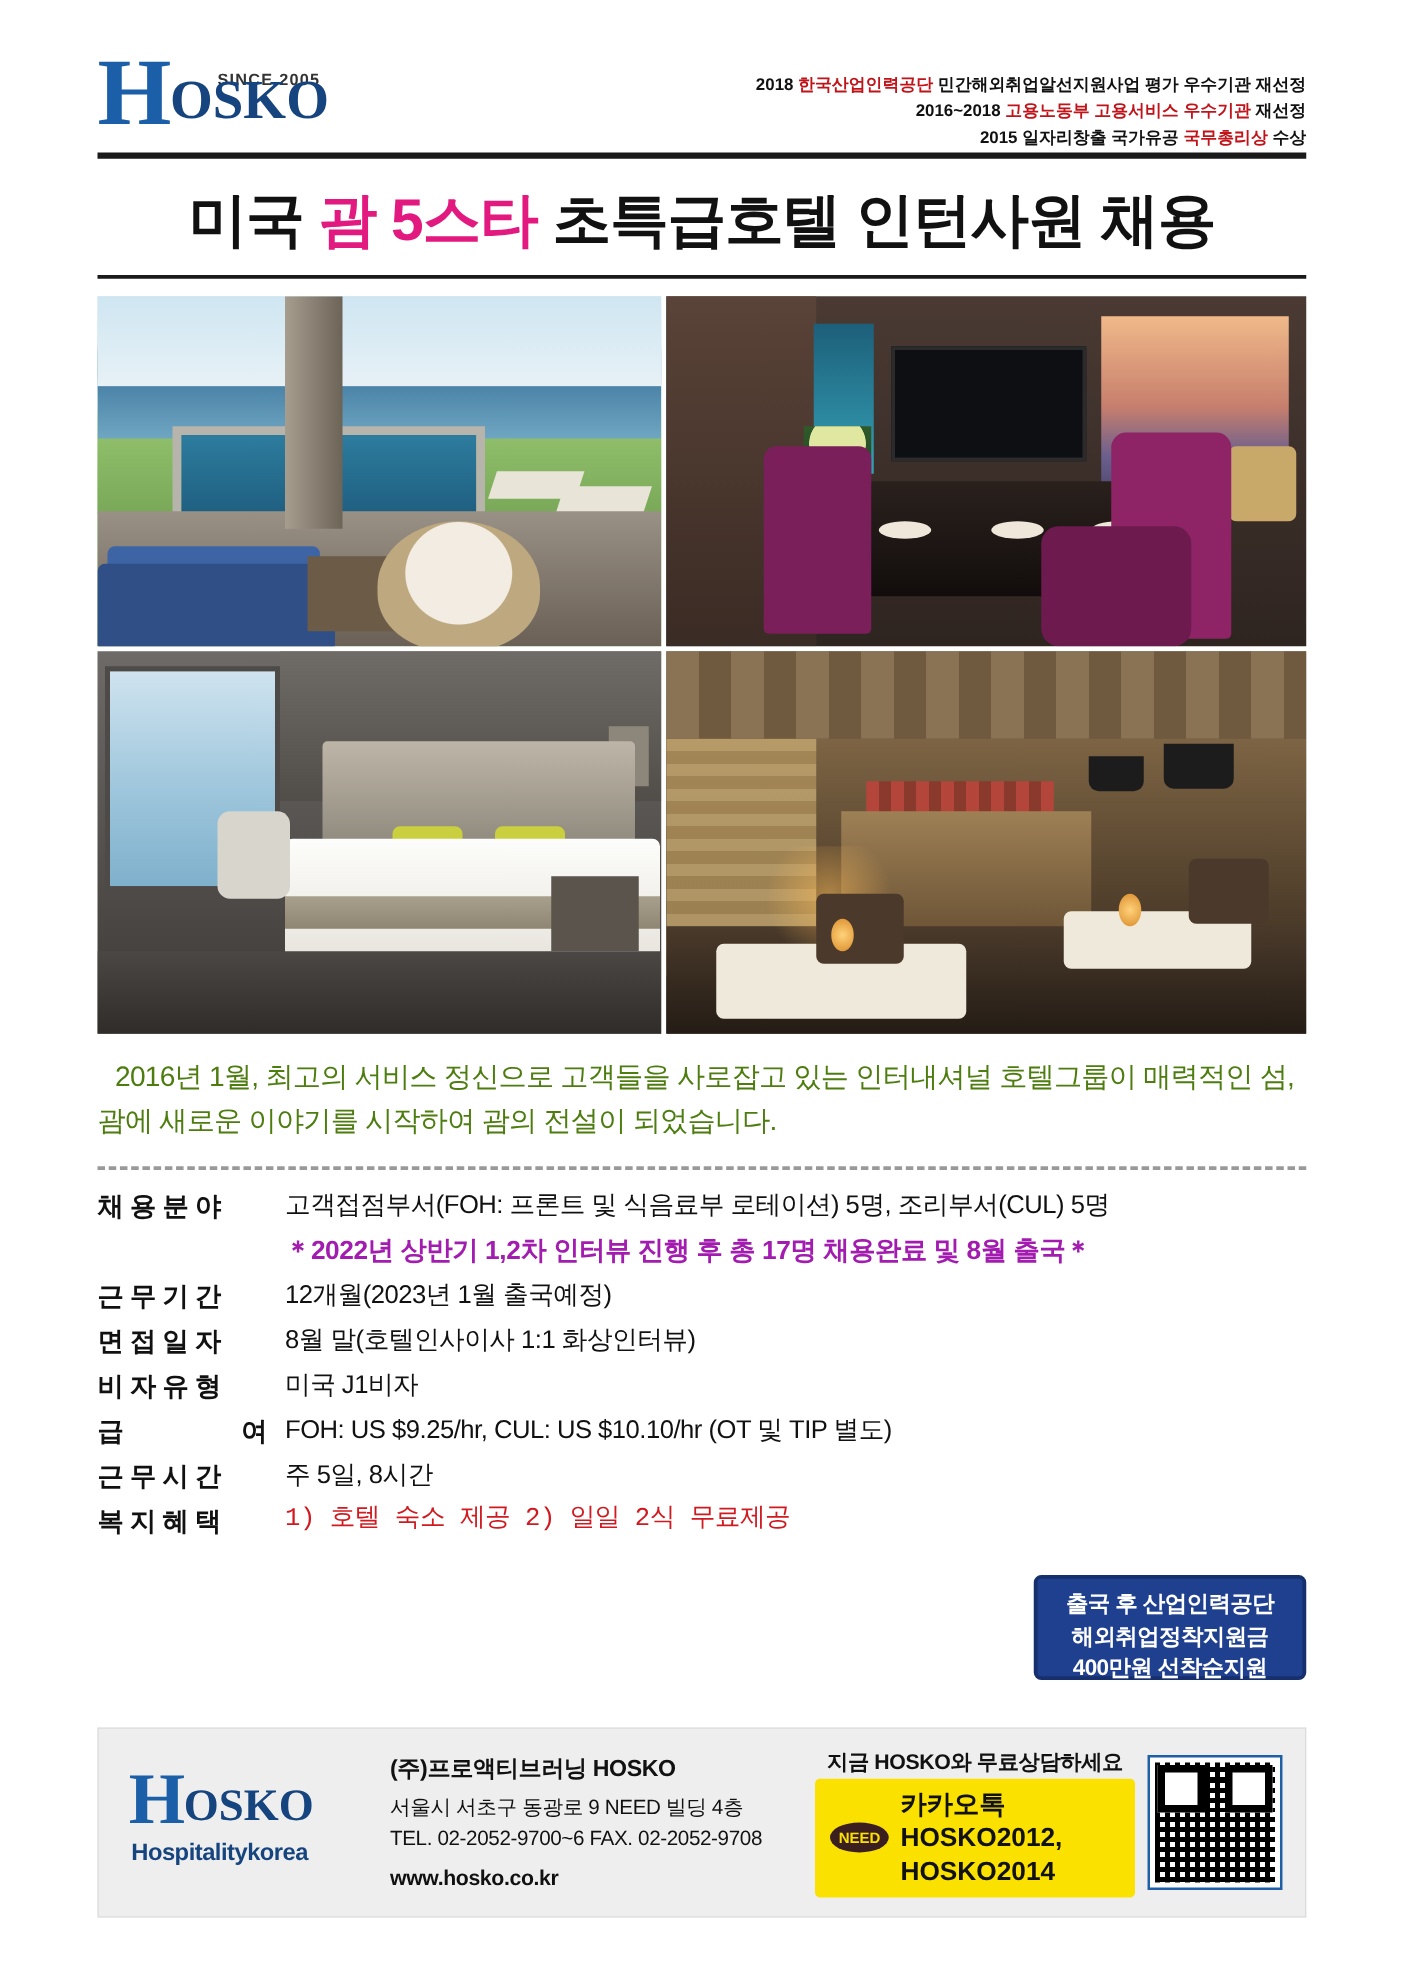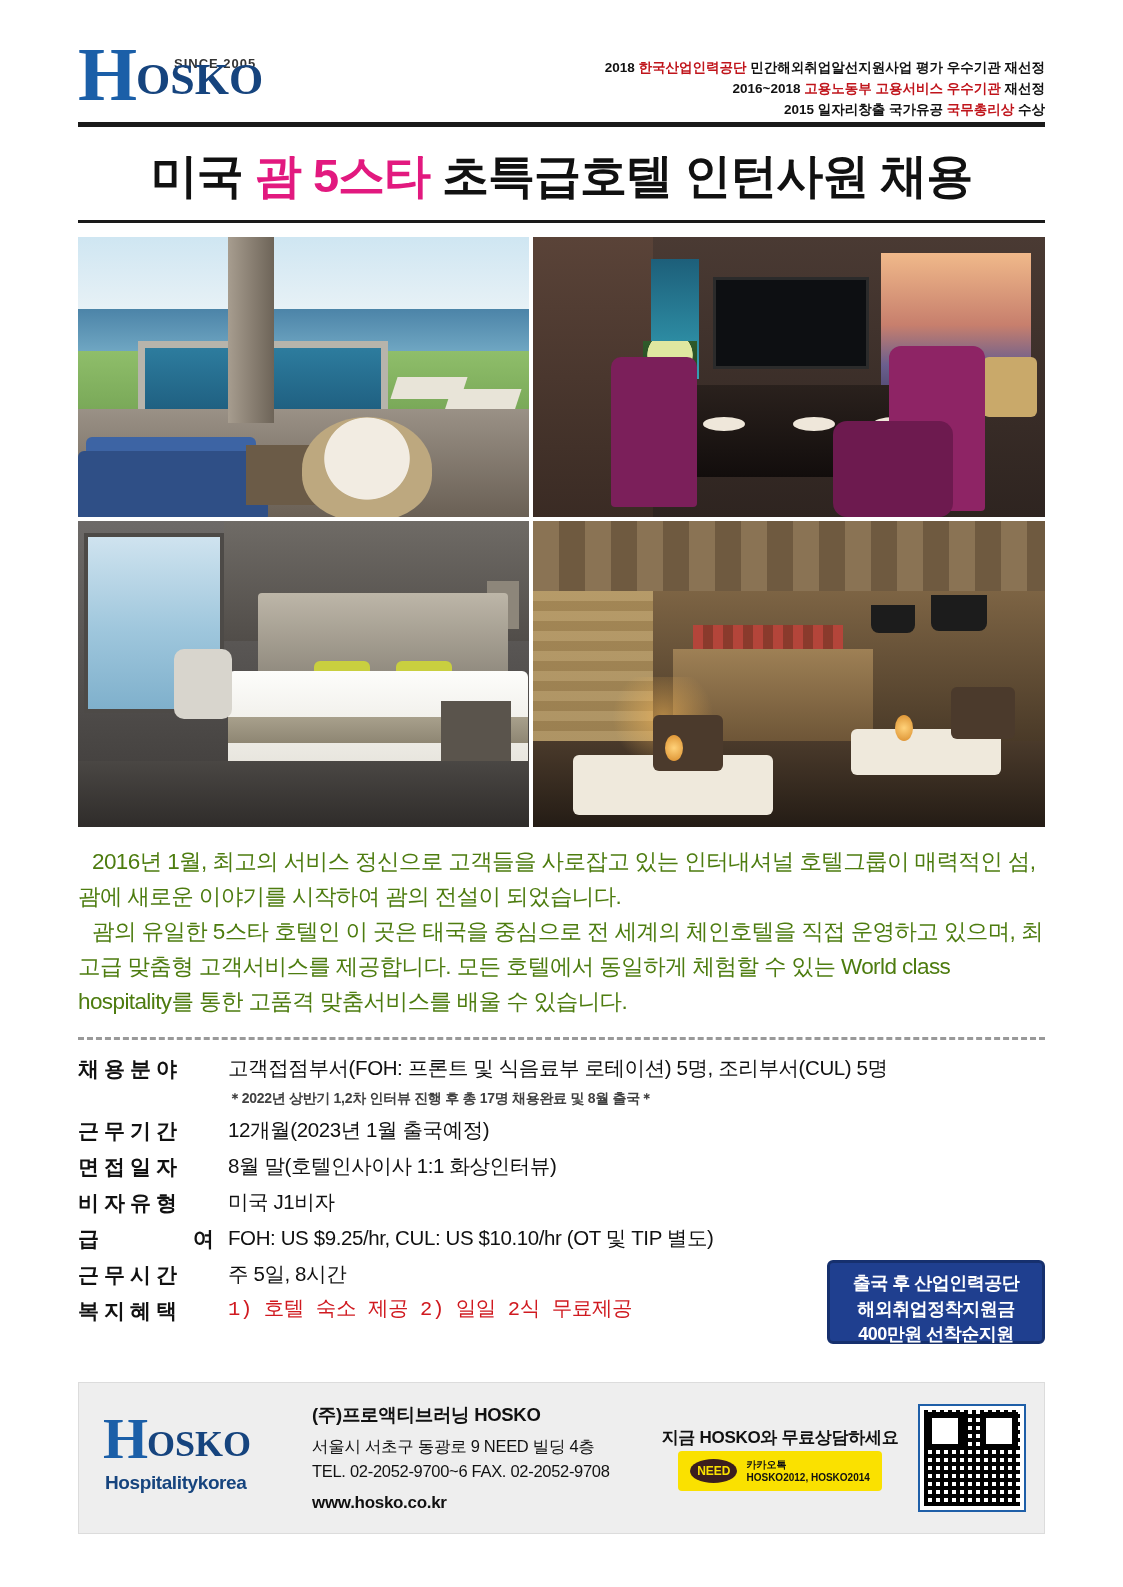--- a/index.html
+++ b/index.html
@@ -227,22 +227,22 @@
   }
   .value {
     font-size: 20.5px;
     color: #111111;
     letter-spacing: -0.4px;
     line-height: 1.35;
   }
   .value.red { color: #d01a20; font-family: Liberation Mono, monospace; }
   .note {
     margin: 4px 0 8px 150px;
-    font-size: 14px;
-    color: #404040;
+    font-size: 21px;
+    color: #a21caf;
     font-weight: bold;
     letter-spacing: -0.3px;
   }
 
   
   .badge {
     position: absolute;
     right: 78px;
     top: 1260px;
     width: 218px;
@@ -304,21 +304,21 @@
   .kakao .talk {
     background: #3b1e1e;
     color: #fae100;
     font-size: 12px;
     font-weight: bold;
     border-radius: 50%;
     padding: 6px 7px;
     margin-right: 9px;
     line-height: 1;
   }
-  .kakao .ktext { text-align: left; font-size: 10px; font-weight: bold; line-height: 1.3; color: #111; }
+  .kakao .ktext { text-align: left; font-size: 21px; font-weight: bold; line-height: 1.3; color: #111; }
   .qr {
     width: 108px; height: 108px;
     border: 2px solid #1f5fa8;
     padding: 4px;
     box-sizing: border-box;
     background: #ffffff;
     margin-left: 10px;
   }
   .qr-inner {
     width: 100%; height: 100%;
@@ -427,21 +427,20 @@
         <div class="tbl t2"></div>
       <div class="chair c1"></div>
         <div class="chair c2"></div>
       <div class="candle cd1"></div>
         <div class="candle cd2"></div>
     </div>
   </div>
 
   <div class="intro">
     <p class="indent">2016년 1월, 최고의 서비스 정신으로 고객들을 사로잡고 있는 인터내셔널 호텔그룹이 매력적인 섬, 괌에 새로운 이야기를 시작하여 괌의 전설이 되었습니다.</p>
-    <p class="indent">괌의 유일한 5스타 호텔인 이 곳은 태국을 중심으로 전 세계의 체인호텔을 직접 운영하고 있으며, 최고급 맞춤형 고객서비스를 제공합니다. 모든 호텔에서 동일하게 체험할 수 있는 World class hospitality를 통한 고품격 맞춤서비스를 배울 수 있습니다.</p>
   </div>
 
   <div class="dashed"></div>
 
   <div class="info">
     <div class="row">
       <div class="label">채용분야</div>
       <div class="value">고객접점부서(FOH: 프론트 및 식음료부 로테이션) 5명, 조리부서(CUL) 5명</div>
     </div>
     <div class="note">＊2022년 상반기 1,2차 인터뷰 진행 후 총 17명 채용완료 및 8월 출국＊</div>

